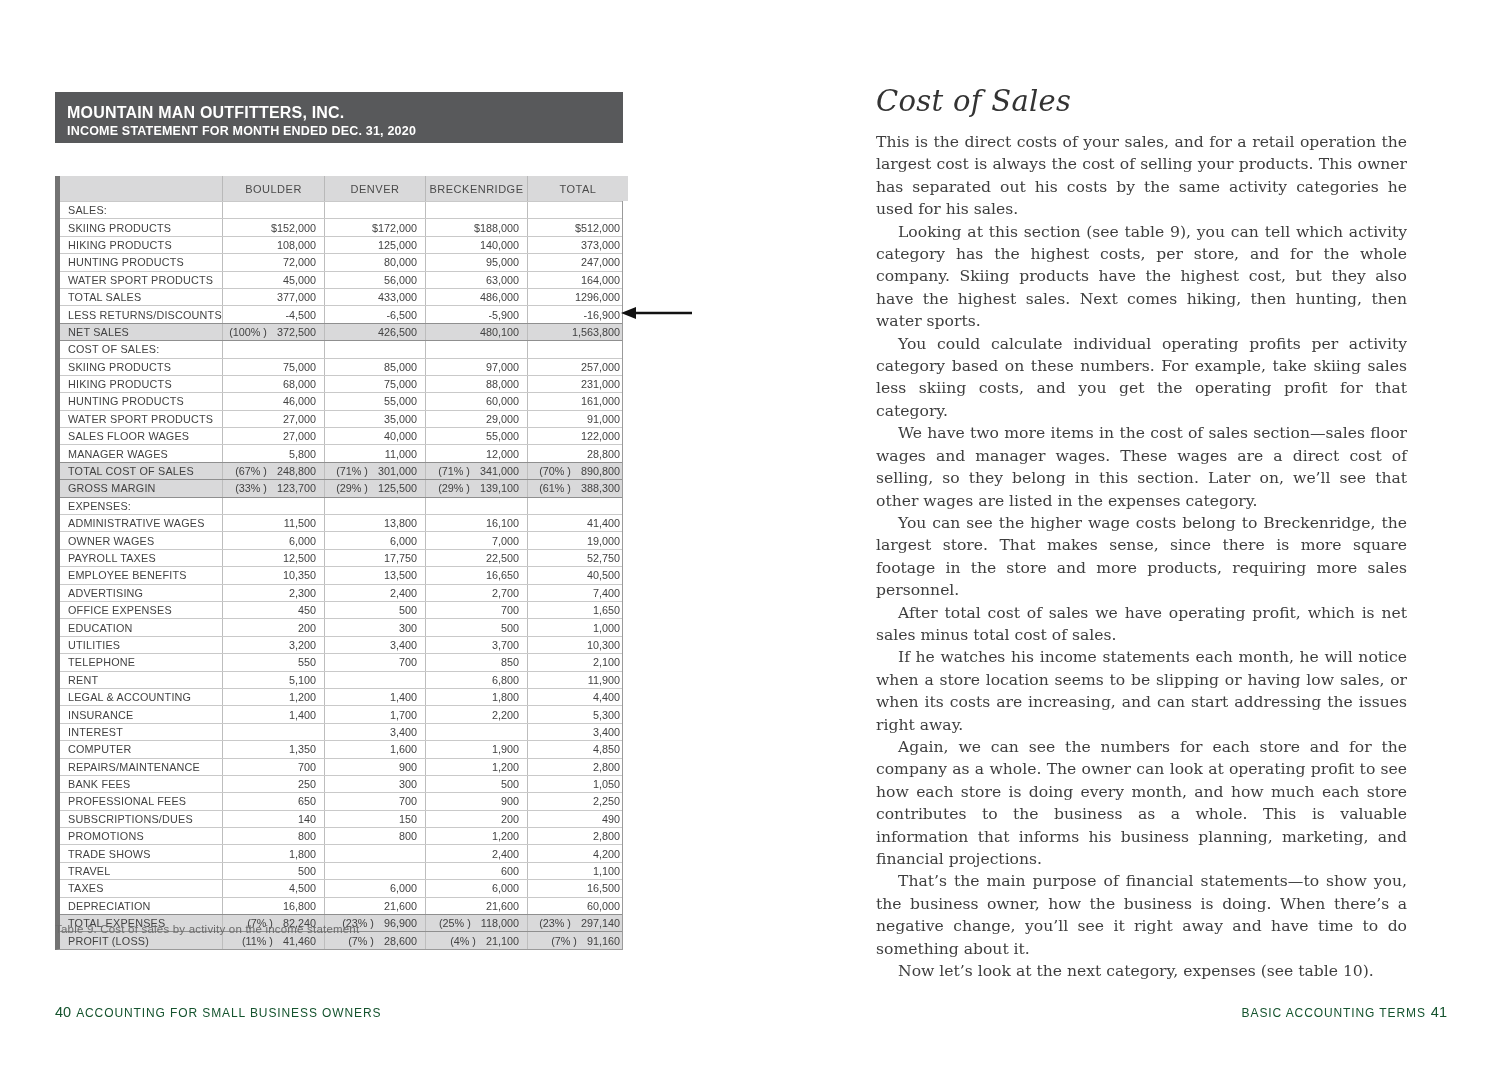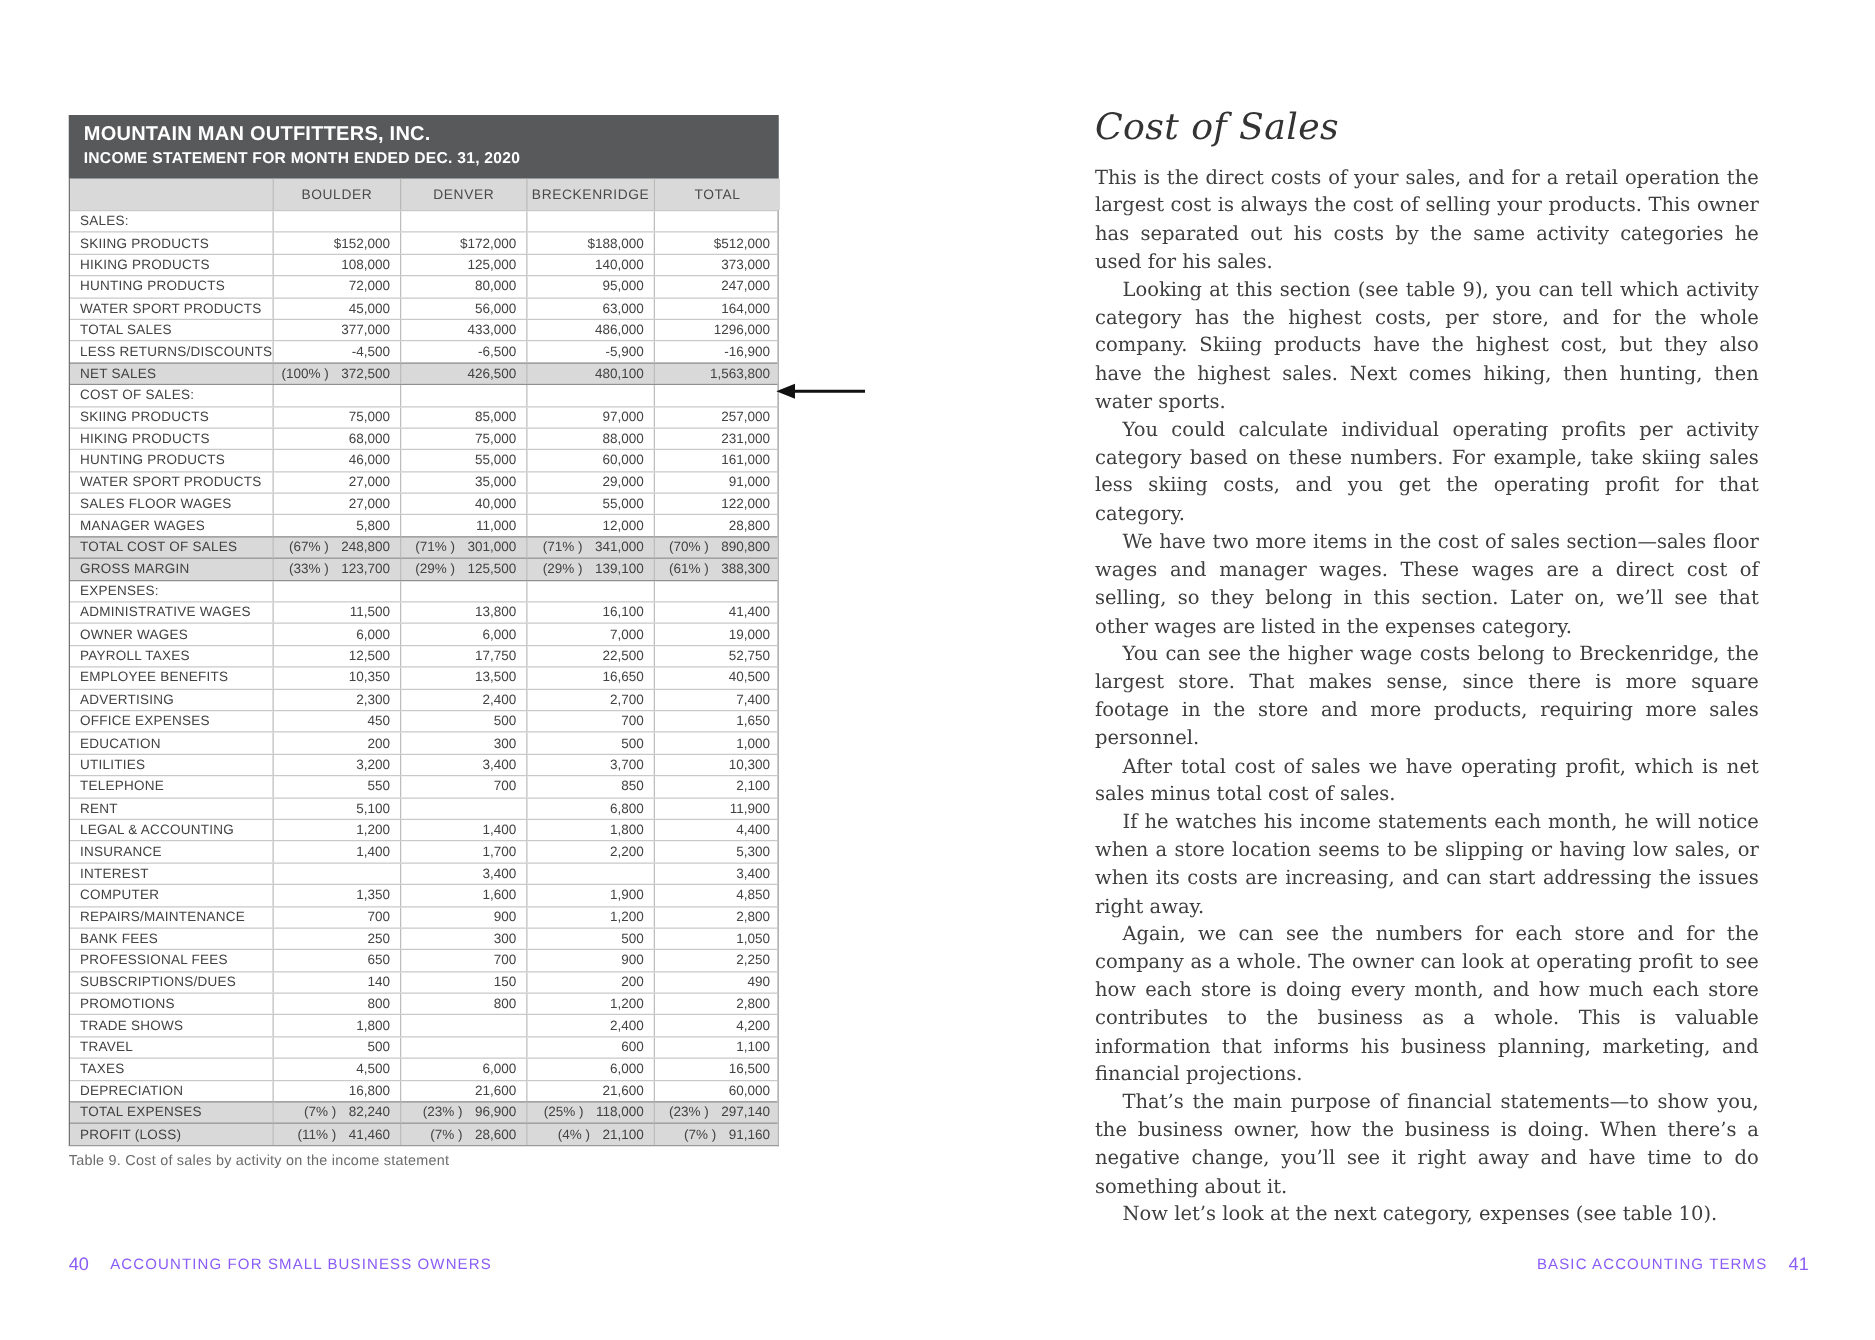--- a/index.html
+++ b/index.html
@@ -4,26 +4,26 @@
 <style>
   html,body{margin:0;padding:0;}
   body{
     width:1500px;height:1072px;background:#ffffff;position:relative;overflow:hidden;
     font-family:"Liberation Sans",sans-serif;
   }
   
   .table-wrap{position:absolute;left:55px;top:92px;width:568px;}
   .t-head{
     background:#58595b;color:#fff;height:51px;box-sizing:border-box;
-    padding:7px 0 0 12px;display:flex;flex-direction:column;gap:2px;
+    padding:7px 0 0 12px;display:flex;flex-direction:column;justify-content:center;gap:2px;
   }
   .t-title{font-size:16px;font-weight:bold;letter-spacing:.2px;line-height:18px;}
   .t-sub{font-size:12.5px;font-weight:bold;letter-spacing:.2px;line-height:14px;}
   .grid{
-    border-left:1px solid #737373;border-right:1px solid #9a9a9a;border-bottom:1px solid #9a9a9a;
+    border-left:5px solid #737373;border-right:1px solid #9a9a9a;border-bottom:1px solid #9a9a9a;margin-top:33px;
   }
   .hr-row,.tr{display:grid;grid-template-columns:162px 102px 101px 102px 101px;}
   .hr-row{height:25px;}
   .th{
     background:#d9d9da;display:flex;align-items:center;justify-content:center;
     font-size:11px;color:#4a4a4a;letter-spacing:.5px;border-left:1px solid #b9b9b9;box-sizing:border-box;
   }
   .th.lbl{border-left:none;}
   .tr{height:17.4px;box-sizing:border-box;border-top:1px solid #c9c9c9;}
   .td{
@@ -43,21 +43,21 @@
   .article h1{
     margin:0 0 13px 0;font-family:"DejaVu Serif","Liberation Serif",serif;
     font-style:italic;font-weight:500;font-size:29px;color:#333;letter-spacing:.3px;
   }
   .article p{
     margin:0;font-family:"DejaVu Serif","Liberation Serif",serif;
     font-size:15.6px;line-height:22.4px;color:#3e3e3e;text-align:justify;
   }
   .article p.ind{text-indent:22px;}
   
-  .footer{position:absolute;top:1004px;display:flex;align-items:flex-start;gap:17px;color:#8b5cf6;}
+  .footer{position:absolute;top:1004px;display:flex;align-items:flex-end;gap:5px;color:#14532d;}
   .footer.left{left:55px;}
   .footer.right{right:53px;}
   .pagenum{font-size:14.5px;}
   .footer-label{font-size:12px;letter-spacing:.9px;}
 </style>
 </head>
 <body>
 
 <div class="table-wrap">
   <div class="t-head">

